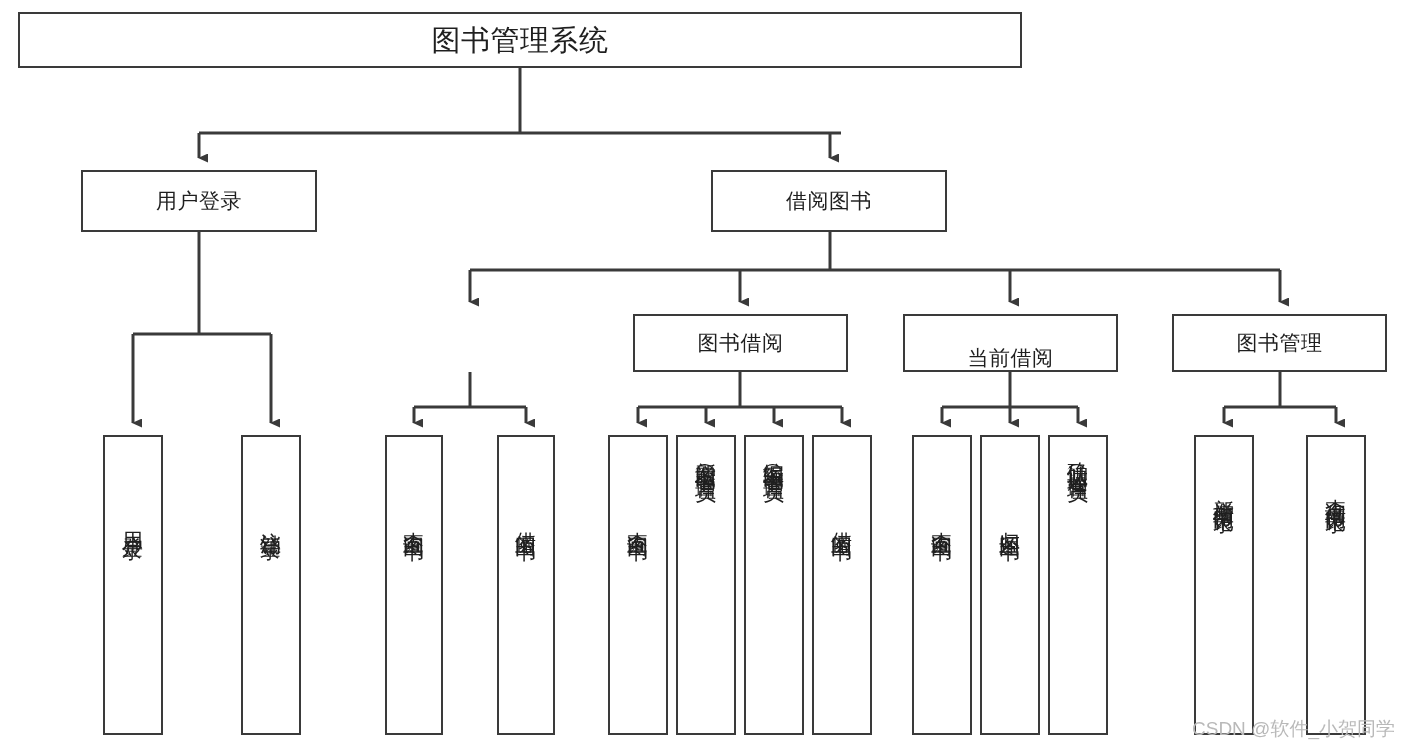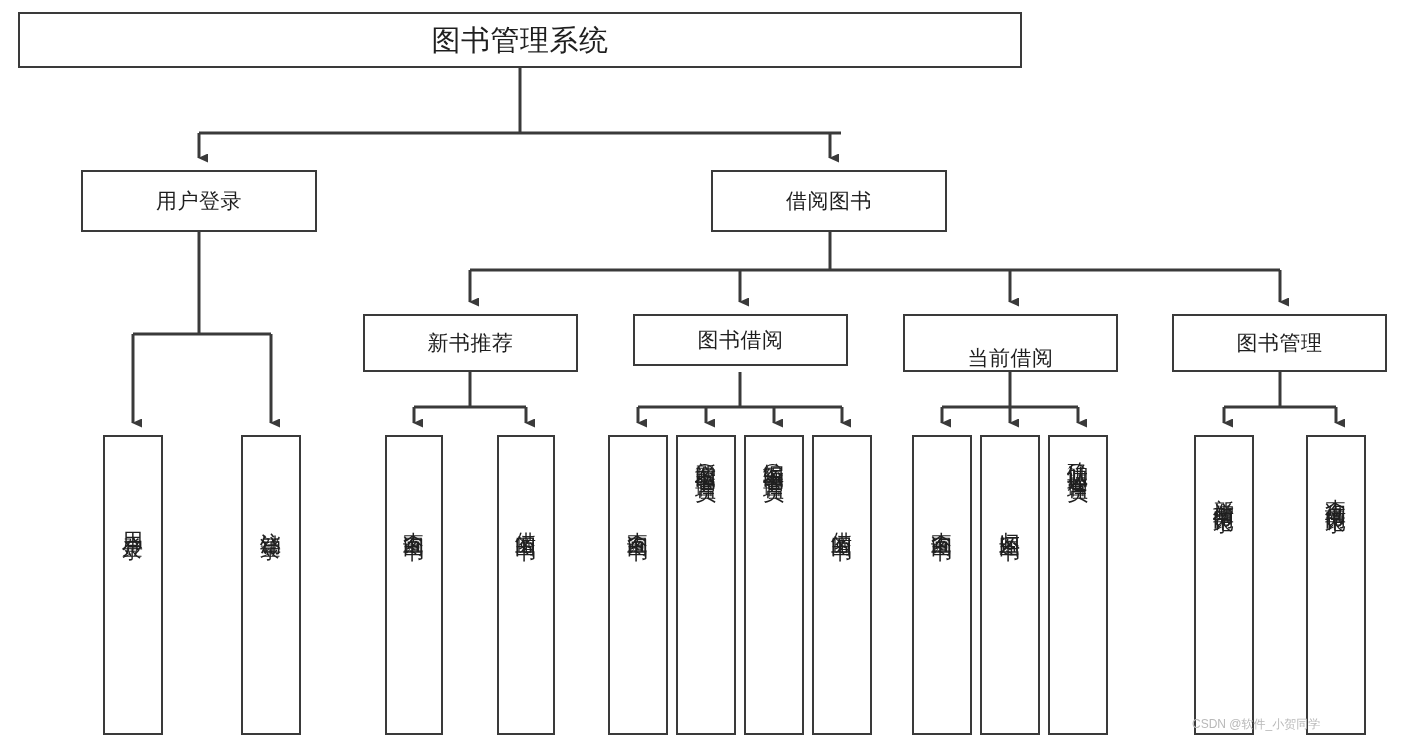--- a/index.html
+++ b/index.html
@@ -58,21 +58,21 @@
   .node.vertical .node-label {
     writing-mode: vertical-rl;
     text-orientation: upright;
     font-size: 21px;
     letter-spacing: 3px;
     line-height: 1;
   }
   .watermark {
     position: absolute;
     font-family: "Liberation Sans", sans-serif;
-    font-size: 12px;
+    font-size: 19px;
     color: #b9b9b9;
     white-space: nowrap;
     pointer-events: none;
   }
 </style>
 </head>
 <body>
 
 <div id="diagram-root">
 
@@ -130,24 +130,21 @@
     <span class="node-label">图书管理系统</span>
   </div>
 
   <div class="node horizontal" style="left:81px; top:170px; width:236px; height:62px;">
     <span class="node-label">用户登录</span>
   </div>
   <div class="node horizontal" style="left:711px; top:170px; width:236px; height:62px;">
     <span class="node-label">借阅图书</span>
   </div>
 
-  <div class="node horizontal" style="left:363px; top:314px; width:215px; height:58px;">
-    <span class="node-label">新书推荐</span>
-  </div>
-  <div class="node horizontal" style="left:633px; top:314px; width:215px; height:52px;">
+  <div class="node horizontal" style="left:633px; top:314px; width:215px; height:58px;">
     <span class="node-label">图书借阅</span>
   </div>
   <div class="node horizontal" style="left:903px; top:314px; width:215px; height:58px;align-items:flex-end;">
     <span class="node-label">当前借阅</span>
   </div>
   <div class="node horizontal" style="left:1172px; top:314px; width:215px; height:58px;">
     <span class="node-label">图书管理</span>
   </div>
 
   <div class="node vertical" style="left:103px; top:435px; width:60px; height:300px; padding-top:78px;">

